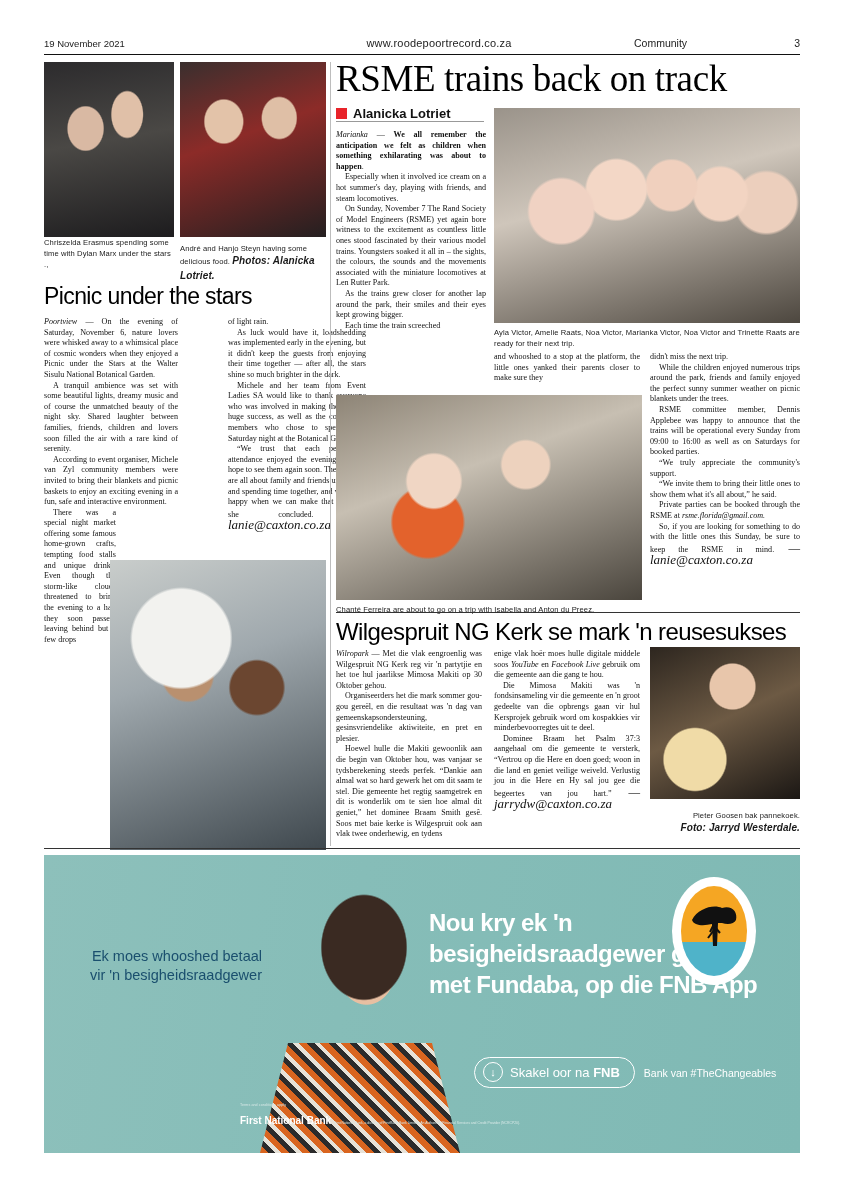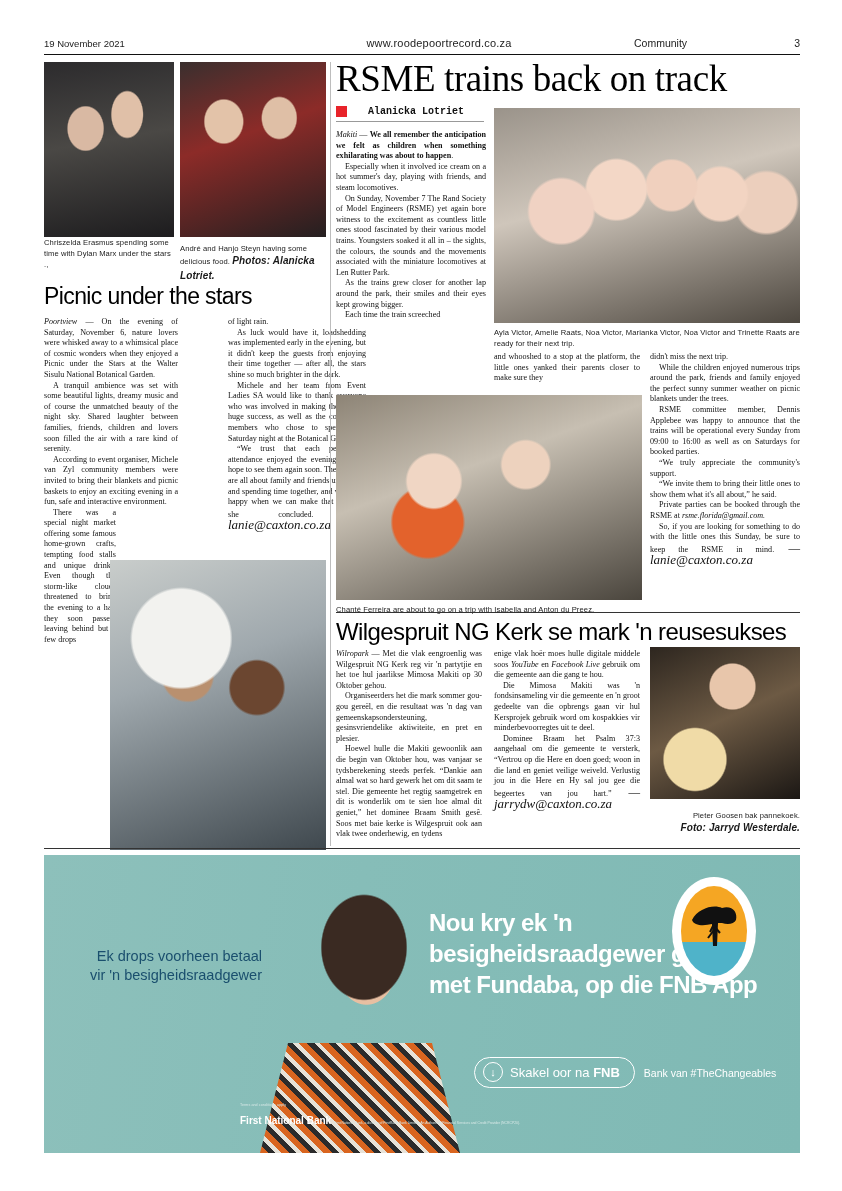--- a/index.html
+++ b/index.html
@@ -67,23 +67,23 @@
   .col p { margin:0; text-indent:9px; }
   .col p.first { text-indent:0; }
   .col .place { font-style:italic; }
   .col .lead { font-weight:bold; }
   .col .em { font-style:italic; }
   .col .sig { font-style:italic; font-weight:normal; font-size:13px; }
 
   
   .byline {
     position:absolute;
-    font-family:Liberation Mono, monospace;
-    font-size:10px; font-weight:bold; color:#111;
-    display:flex; align-items:center; gap:21px;
+    font-family:Liberation Sans, sans-serif;
+    font-size:13px; font-weight:bold; color:#111;
+    display:flex; align-items:center; gap:6px;
   }
   .byline .swatch { width:11px; height:11px; background:#e8232a; display:block; }
   .byline-rule { position:absolute; border-top:.8px solid #999; }
 
   
   .vrule { position:absolute; border-left:.7px solid #bdbdbd; }
   .hrule { position:absolute; border-top:.7px solid #333; }
 
   
   .ad {
@@ -242,21 +242,21 @@
         radial-gradient(circle at 22% 48%, #f0d2c3 0 12%, transparent 13%),
         radial-gradient(circle at 40% 38%, #f3d7c6 0 13%, transparent 14%),
         radial-gradient(circle at 58% 36%, #f0d0be 0 11%, transparent 12%),
         radial-gradient(circle at 74% 40%, #f2d4c2 0 10%, transparent 11%),
         radial-gradient(circle at 89% 44%, #eccfbd 0 10%, transparent 11%),
         linear-gradient(165deg,#9a938a 0%, #cfc6bb 40%, #4d473f 100%);"></div>
   </div>
   <div class="cap" style="left:494px; top:327px; width:306px;">Ayla Victor, Amelie Raats, Noa Victor, Marianka Victor, Noa Victor and Trinette Raats are ready for their next trip.</div>
 
   <div class="col" style="left:336px; top:130px; width:150px;">
-    <p class="first"><span class="place">Makiti</span><span> — </span><span class="lead">We all remember the anticipation we felt as children when something exhilarating was about to happen</span><span>.</span></p>
+    <p class="first"><span class="place">Marianka</span><span> — </span><span class="lead">We all remember the anticipation we felt as children when something exhilarating was about to happen</span><span>.</span></p>
     <p>Especially when it involved ice cream on a hot summer's day, playing with friends, and steam locomotives.</p>
     <p>On Sunday, November 7 The Rand Society of Model Engineers (RSME) yet again bore witness to the excitement as countless little ones stood fascinated by their various model trains. Youngsters soaked it all in – the sights, the colours, the sounds and the movements associated with the miniature locomotives at Len Rutter Park.</p>
     <p>As the trains grew closer for another lap around the park, their smiles and their eyes kept growing bigger.</p>
     <p>Each time the train screeched</p>
   </div>
 
   <div class="photo g4" style="left:336px; top:395px; width:306px; height:205px;">
     <div class="ph-inner" style="background:
         radial-gradient(circle at 32% 42%, #f0d6c4 0 11%, transparent 12%),
         radial-gradient(circle at 62% 34%, #edd2be 0 10%, transparent 11%),
@@ -314,21 +314,21 @@
             radial-gradient(ellipse 70px 86px at 52% 31%, #3a2a22 0 60%, transparent 62%),
             radial-gradient(ellipse 40px 50px at 53% 38%, #e8bfa2 0 72%, transparent 74%),
             radial-gradient(ellipse 90px 110px at 50% 96%, #d4702a 0 60%, transparent 62%),
             linear-gradient(180deg, rgba(141,192,187,.0) 0%, rgba(141,192,187,0) 70%, rgba(141,192,187,.0) 100%);
           "></div>
       <div style="position:absolute; left:26px; bottom:0; width:200px; height:110px; background:
             repeating-linear-gradient(45deg,#d9651f 0 6px,#2b2b2b 6px 11px,#e7e2d8 11px 15px);
             clip-path:polygon(14% 0,86% 0,100% 100%,0 100%);"></div>
     </div>
 
-    <div class="ad-left-text">Ek drops voorheen betaal vir 'n besigheidsraadgewer</div>
+    <div class="ad-left-text">Ek moes whooshed betaal vir 'n besigheidsraadgewer</div>
 
     <div class="ad-main">Nou kry ek 'n besigheidsraadgewer gratis met Fundaba, op die FNB App</div>
 
     <div class="ad-cta">
       <div class="pill">
         <span class="dl">↓</span>
         <span class="pill-label">
           <span>Skakel oor na</span>
           <b>FNB</b>
         </span>

